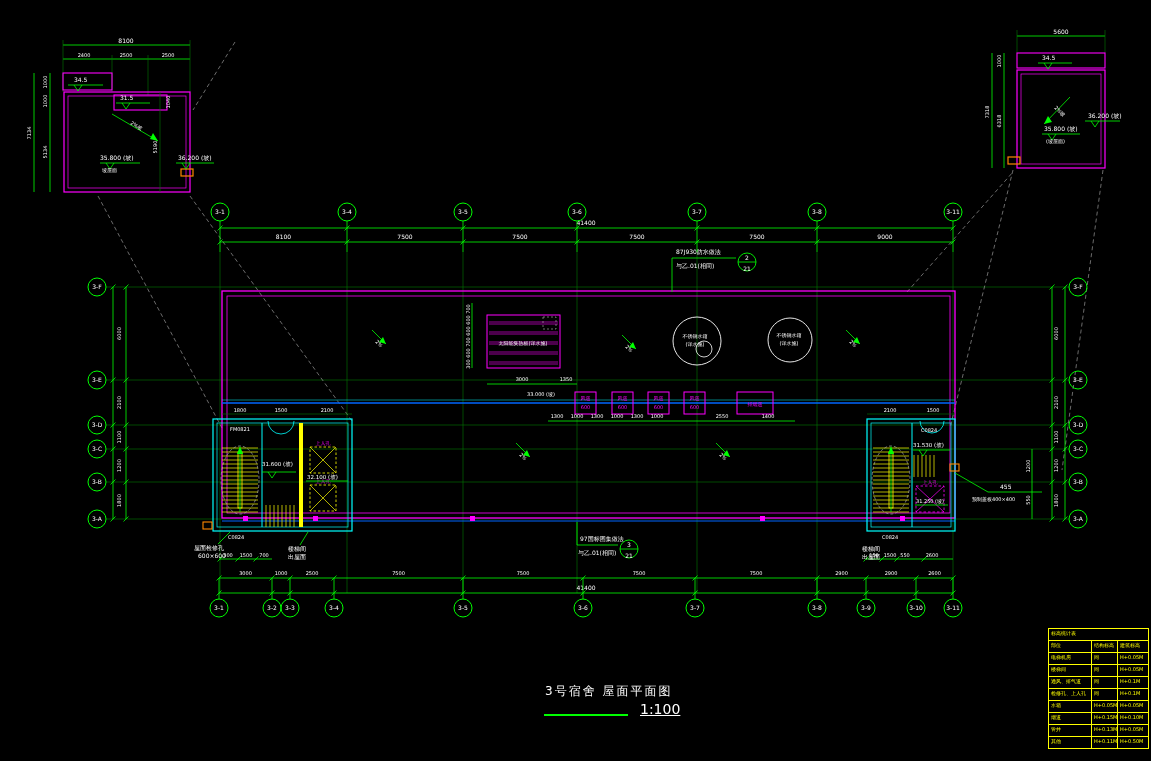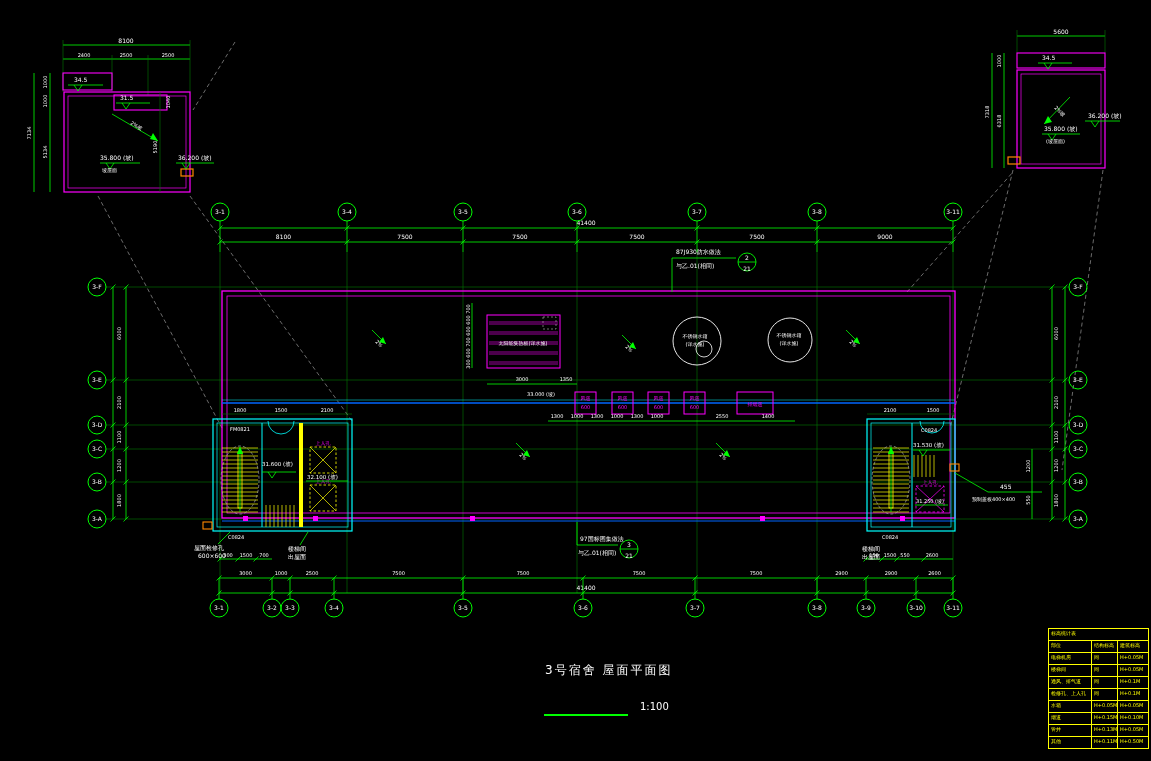--- a/index.html
+++ b/index.html
@@ -12,21 +12,21 @@
   .tw55{fill:#fff;font-size:5.5px;}
   .tm{fill:#ff00ff;font-size:5px;}
   .lnG{stroke:#00ff00;stroke-width:0.8;fill:none;}
   .lnGd{stroke:#007a00;stroke-width:0.6;fill:none;}
   .lnM{stroke:#ff00ff;fill:none;}
   .lnC{stroke:#00ffff;fill:none;}
   .lnY{stroke:#ffff00;fill:none;}
   .lnO{stroke:#ff8800;fill:none;}
   .dash{stroke:#9a9a9a;stroke-width:0.7;stroke-dasharray:4 3;fill:none;}
   .title-text{position:absolute;color:#fff;font-size:12px;letter-spacing:2px;}
-  .scale-text{position:absolute;color:#fff;font-size:10px;}
+  .scale-text{position:absolute;color:#fff;font-size:14px;text-decoration:underline;}
   .title-underline{position:absolute;height:2px;background:#00ff00;}
   .sched{position:absolute;border:1px solid #ffff00;color:#ffff00;font-size:5px;
          border-collapse:collapse;background:#000;}
   .sched div{box-sizing:border-box;}
   .srow{display:flex;border-top:1px solid #ffff00;}
   .srow:first-child{border-top:none;}
   .scell{border-left:1px solid #ffff00;padding:1px 2px;height:11px;overflow:hidden;white-space:nowrap;}
   .scell:first-child{border-left:none;}
   .c1{width:42px;} .c2{width:26px;} .c3{width:29px;}
   .stitle{width:97px;padding:1px 2px;height:11px;}
@@ -575,21 +575,21 @@
         <text x="1078" y="427.2" class="tw" text-anchor="middle">3-D</text>
         <circle cx="1078" cy="449" r="9" fill="none" stroke="#00ff00" stroke-width="1"></circle>
         <text x="1078" y="451.2" class="tw" text-anchor="middle">3-C</text>
         <circle cx="1078" cy="482" r="9" fill="none" stroke="#00ff00" stroke-width="1"></circle>
         <text x="1078" y="484.2" class="tw" text-anchor="middle">3-B</text>
         <circle cx="1078" cy="519" r="9" fill="none" stroke="#00ff00" stroke-width="1"></circle>
         <text x="1078" y="521.2" class="tw" text-anchor="middle">3-A</text>
       </g>
 </svg>
 
-<div class="title-text" style="left:545px;top:662px;">3号宿舍 屋面平面图</div>
+<div class="title-text" style="left:545px;top:683px;">3号宿舍 屋面平面图</div>
 <div class="scale-text" style="left:640px;top:701px;">1:100</div>
 <div class="title-underline" style="left:544px;top:714px;width:84px;"></div>
 
 <div class="sched" style="left:1048px;top:628px;width:99px;" id="schedule-table">
       <div class="srow">
         <div class="stitle">标高统计表</div>
       </div>
       <div class="srow">
         <div class="scell c1">部位</div>
         <div class="scell c2">结构标高</div>

